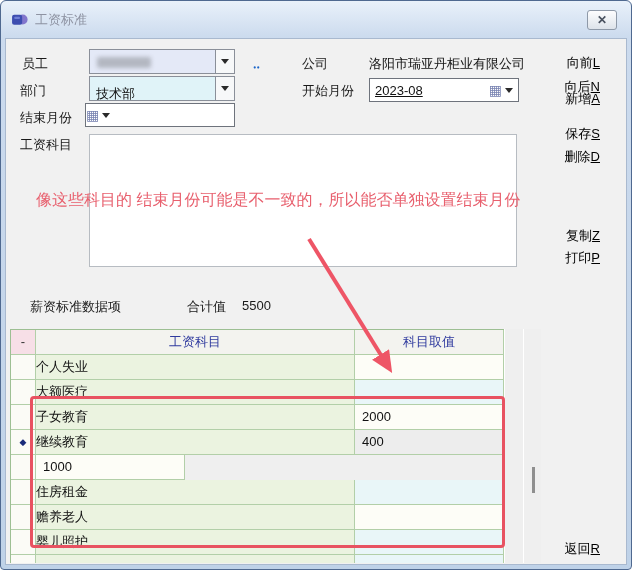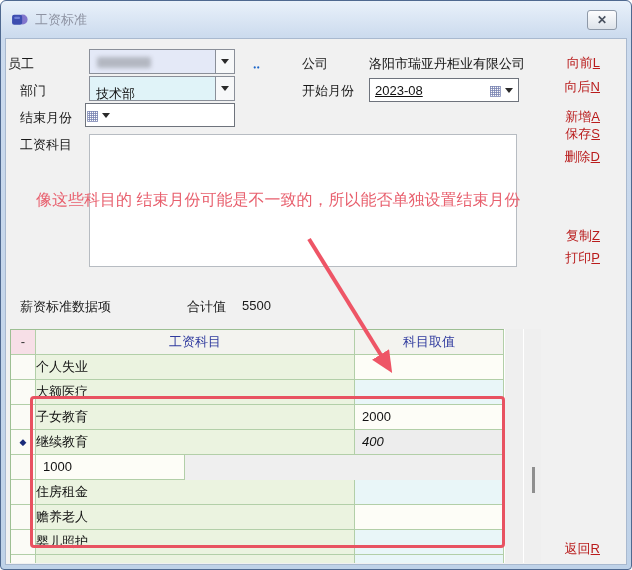--- a/index.html
+++ b/index.html
@@ -45,41 +45,41 @@
   .datefield .dval{ flex:1; padding:0 5px;text-decoration:underline; }
   .cal-icon{ color:#7681b0; font-size:14px; line-height:14px; margin-right:3px; }
   .datefield .tri{ margin-right:5px; }
 
   .more-btn{ position:absolute; color:#1a64c8; font-weight:bold; letter-spacing:1px; cursor:pointer; }
 
   .remark{ position:absolute; left:83px; top:95px; width:428px; height:133px;
     border:1px solid #b7bcc2; background:#fff; resize:none;
     font-family:"Liberation Sans",sans-serif; font-size:13px; }
 
-  .linkbtn{ position:absolute; right:26px; color:#b91c1c; cursor:pointer;
+  .linkbtn{ position:absolute; right:26px; color:#000000; cursor:pointer;
     white-space:nowrap; text-align:right; }
   .hk{ text-decoration:underline; }
 
   
   .tbl{ position:absolute; left:4px; top:290px; width:531px; height:234px; overflow:hidden;
     background:#efefef; }
   .tbl-grid{ position:absolute; left:0; top:0; width:494px;
     border-top:1px solid #9dbf93; border-left:1px solid #9dbf93; }
   .trow{ display:flex; }
   .cell{ border-right:1px solid #b2cfa8; border-bottom:1px solid #b2cfa8; overflow:hidden; white-space:nowrap; }
   .c-sel{ width:25px; }  .c-name{ width:319px; } .c-val{ width:149px; }
   .thead .cell{ height:25px; line-height:24px; text-align:center; background:#f3f3ef;
     color:#2f3a9e; }
   .thead .c-sel{ background:#f7dfe7; color:#333; }
   .trow .cell{ height:25px; line-height:24px; }
   .sel-c{ background:#fbfbf6; text-align:center; color:#1a2b7a; font-size:9px; }
   .name-c{ background:#ebf3e0; }
   .val-c{ background:#fdfdf7; padding-left:7px; cursor:text; }
   .val-alt{ background:#e9f6f8; }
-  .val-cur{ background:#ededed;font-style:italic; }
+  .val-cur{ background:#ededed; }
 
   .extra-strip{ position:absolute; left:494px; top:0; width:20px; height:100%;
     background:#efefef; border-left:1px solid #fff; border-right:1px solid #fff; }
   .scroll-track{ position:absolute; left:515px; top:0; width:16px; height:100%; background:#efefef; }
   .scroll-thumb{ position:absolute; left:7px; top:138px; width:3px; height:26px; background:#8f8f8f; }
 
   
   .note{ position:absolute; left:30px; top:151px; z-index:7; font-size:16px; pointer-events:none; }
   .redbox{ position:absolute; left:24px; top:357px; width:475px; height:152px;
     border:3px solid #e85261; border-radius:4px; z-index:6; pointer-events:none; }
@@ -94,21 +94,21 @@
       <circle cx="11" cy="8" r="4.6" fill="#8276cc"></circle>
       <rect x="1" y="3.5" width="9.5" height="9.5" rx="2" fill="#3d4db0"></rect>
       <rect x="3" y="5.5" width="5.5" height="2" rx="1" fill="#6f7fd6"></rect>
     </svg>
     <span class="title-text">工资标准</span>
     <span class="close-btn">✕</span>
   </div>
 
   <div class="client">
 
-    <span class="lbl" style="left:2px;top:16px">员工</span>
+    <span class="lbl" style="left:16px;top:16px">员工</span>
     <span class="lbl" style="left:14px;top:43px">部门</span>
     <span class="lbl" style="left:14px;top:70px">结束月份</span>
     <span class="lbl" style="left:14px;top:97px">工资科目</span>
     <span class="lbl" style="left:296px;top:16px">公司</span>
     <span class="lbl" style="left:296px;top:43px">开始月份</span>
 
     <div class="combo" style="left:83px;top:10px;width:146px">
       <div class="cval emp-bg">
         <span class="blur-blob"></span>
       </div>
@@ -135,28 +135,28 @@
 
     <div class="datefield" style="left:79px;top:64px;width:150px">
       <span class="cal-icon">▦</span>
       <span class="tri"></span>
     </div>
 
     <textarea class="remark" style=""></textarea>
 
     <span class="linkbtn" style="top:15px"><span>向前</span><span class="hk">L</span></span>
     <span class="linkbtn" style="top:39px"><span>向后</span><span class="hk">N</span></span>
-    <span class="linkbtn" style="top:69px"><span>新增</span><span class="hk">A</span></span>
+    <span class="linkbtn" style="top:51px"><span>新增</span><span class="hk">A</span></span>
     <span class="linkbtn" style="top:86px"><span>保存</span><span class="hk">S</span></span>
     <span class="linkbtn" style="top:109px"><span>删除</span><span class="hk">D</span></span>
     <span class="linkbtn" style="top:188px"><span>复制</span><span class="hk">Z</span></span>
     <span class="linkbtn" style="top:210px"><span>打印</span><span class="hk">P</span></span>
     <span class="linkbtn" style="top:501px"><span>返回</span><span class="hk">R</span></span>
 
-    <span class="lbl" style="left:14px;top:259px">薪资标准数据项</span>
+    <span class="lbl" style="left:24px;top:259px">薪资标准数据项</span>
     <span class="lbl" style="left:181px;top:259px">合计值</span>
     <span class="lbl" style="left:236px;top:259px">5500</span>
 
     <div class="tbl">
       <div class="tbl-grid">
         <div class="trow thead">
           <div class="cell c-sel">-</div>
           <div class="cell c-name">工资科目</div>
           <div class="cell c-val">科目取值</div>
         </div>

